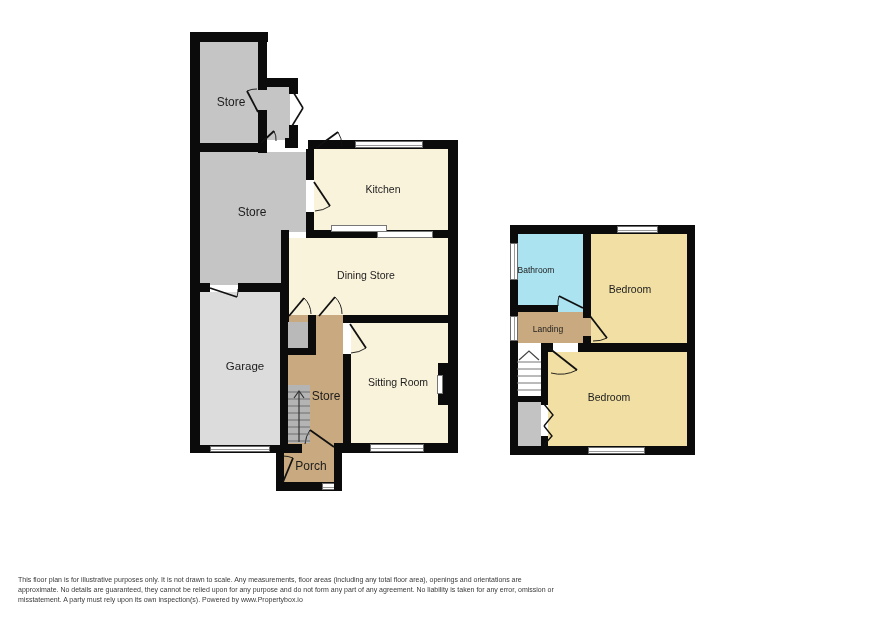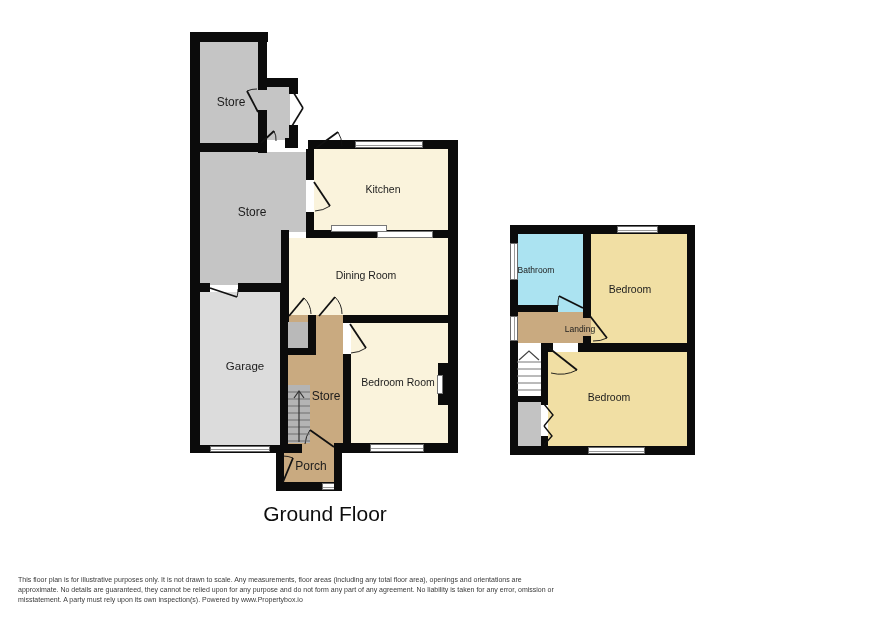--- a/index.html
+++ b/index.html
@@ -187,30 +187,29 @@
     </g>
     <g stroke="#444" fill="none" stroke-width="1.2">
       <polyline points="519,360 529,351 539,360"></polyline>
     </g>
   </svg>
 
   <div class="label fs9" style="left:231px;top:102px;">Store</div>
   <div class="label fs9" style="left:252px;top:212px;">Store</div>
   <div class="label fs115" style="left:239px;top:366px;">Garage</div>
   <div class="label fs105" style="left:383px;top:189px;">Kitchen</div>
-  <div class="label fs105" style="left:366px;top:275px;">Dining Room</div>
-  <div class="label fs105" style="left:398px;top:382px;">Bedroom Room</div>
+  <div class="label fs105" style="left:366px;top:275px;">Dining Store</div>
+  <div class="label fs105" style="left:398px;top:382px;">Sitting Room</div>
   <div class="label fs9" style="left:326px;top:396px;">Store</div>
   <div class="label fs9" style="left:311px;top:466px;">Porch</div>
   <div class="label fs85" style="left:536px;top:270px;">Bathroom</div>
   <div class="label fs105" style="left:630px;top:289px;">Bedroom</div>
-  <div class="label fs85" style="left:580px;top:329px;text-align:center;">Landing</div>
+  <div class="label fs85" style="left:548px;top:329px;text-align:center;">Landing</div>
   <div class="label fs105" style="left:609px;top:397px;">Bedroom</div>
 
-  <div class="floor-title" style="left:325px;top:502px;">Ground Floor</div>
 
   <div class="disclaimer">
     <div>This floor plan is for illustrative purposes only. It is not drawn to scale. Any measurements, floor areas (including any total floor area), openings and orientations are</div>
     <div>approximate. No details are guaranteed, they cannot be relied upon for any purpose and do not form any part of any agreement. No liability is taken for any error, omission or</div>
     <div>misstatement. A party must rely upon its own inspection(s). Powered by www.Propertybox.io</div>
   </div>
 
 </div>
 
 </body></html>

